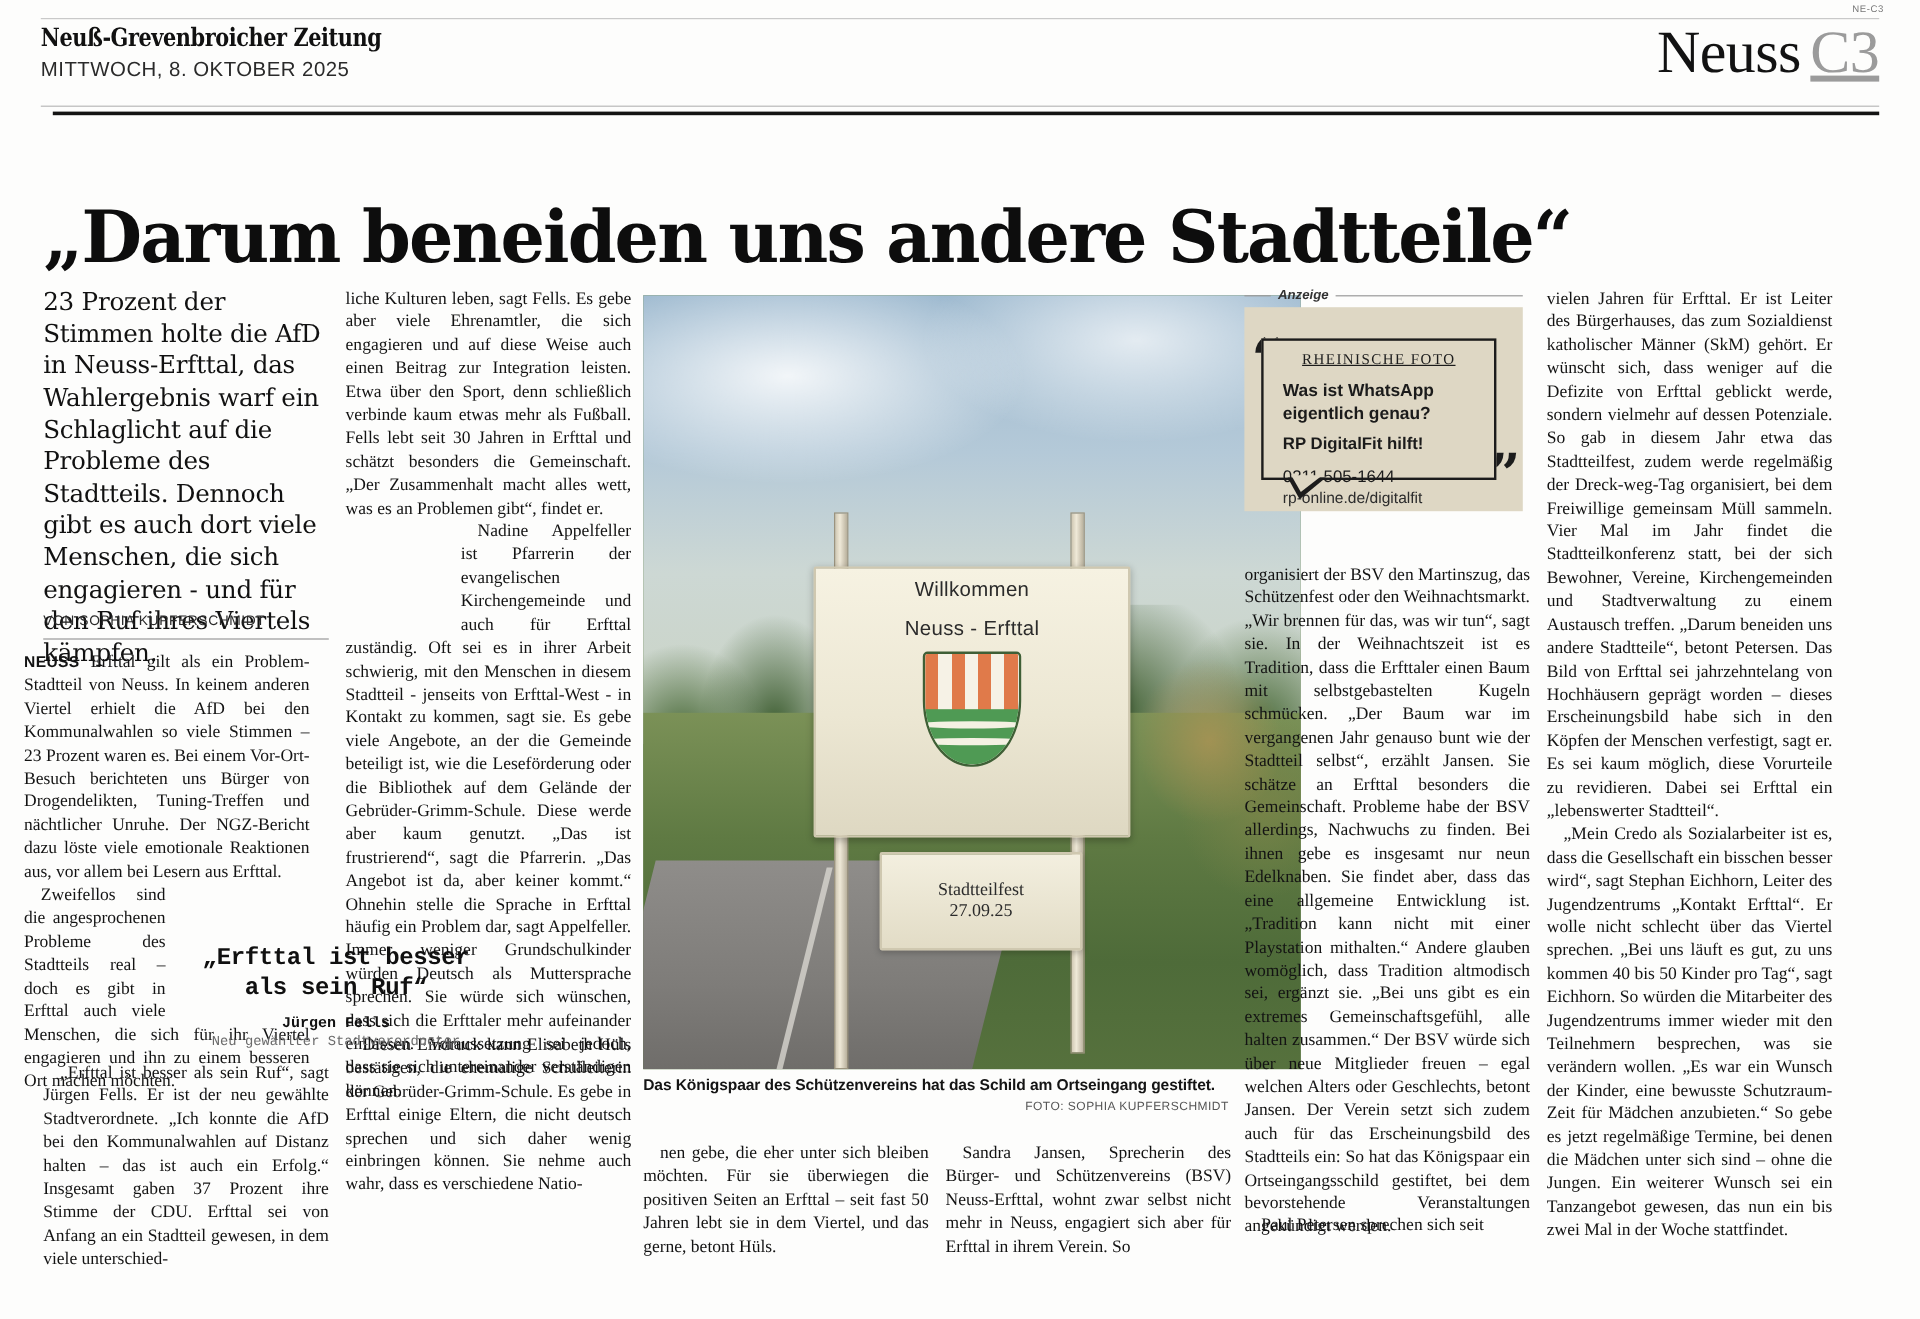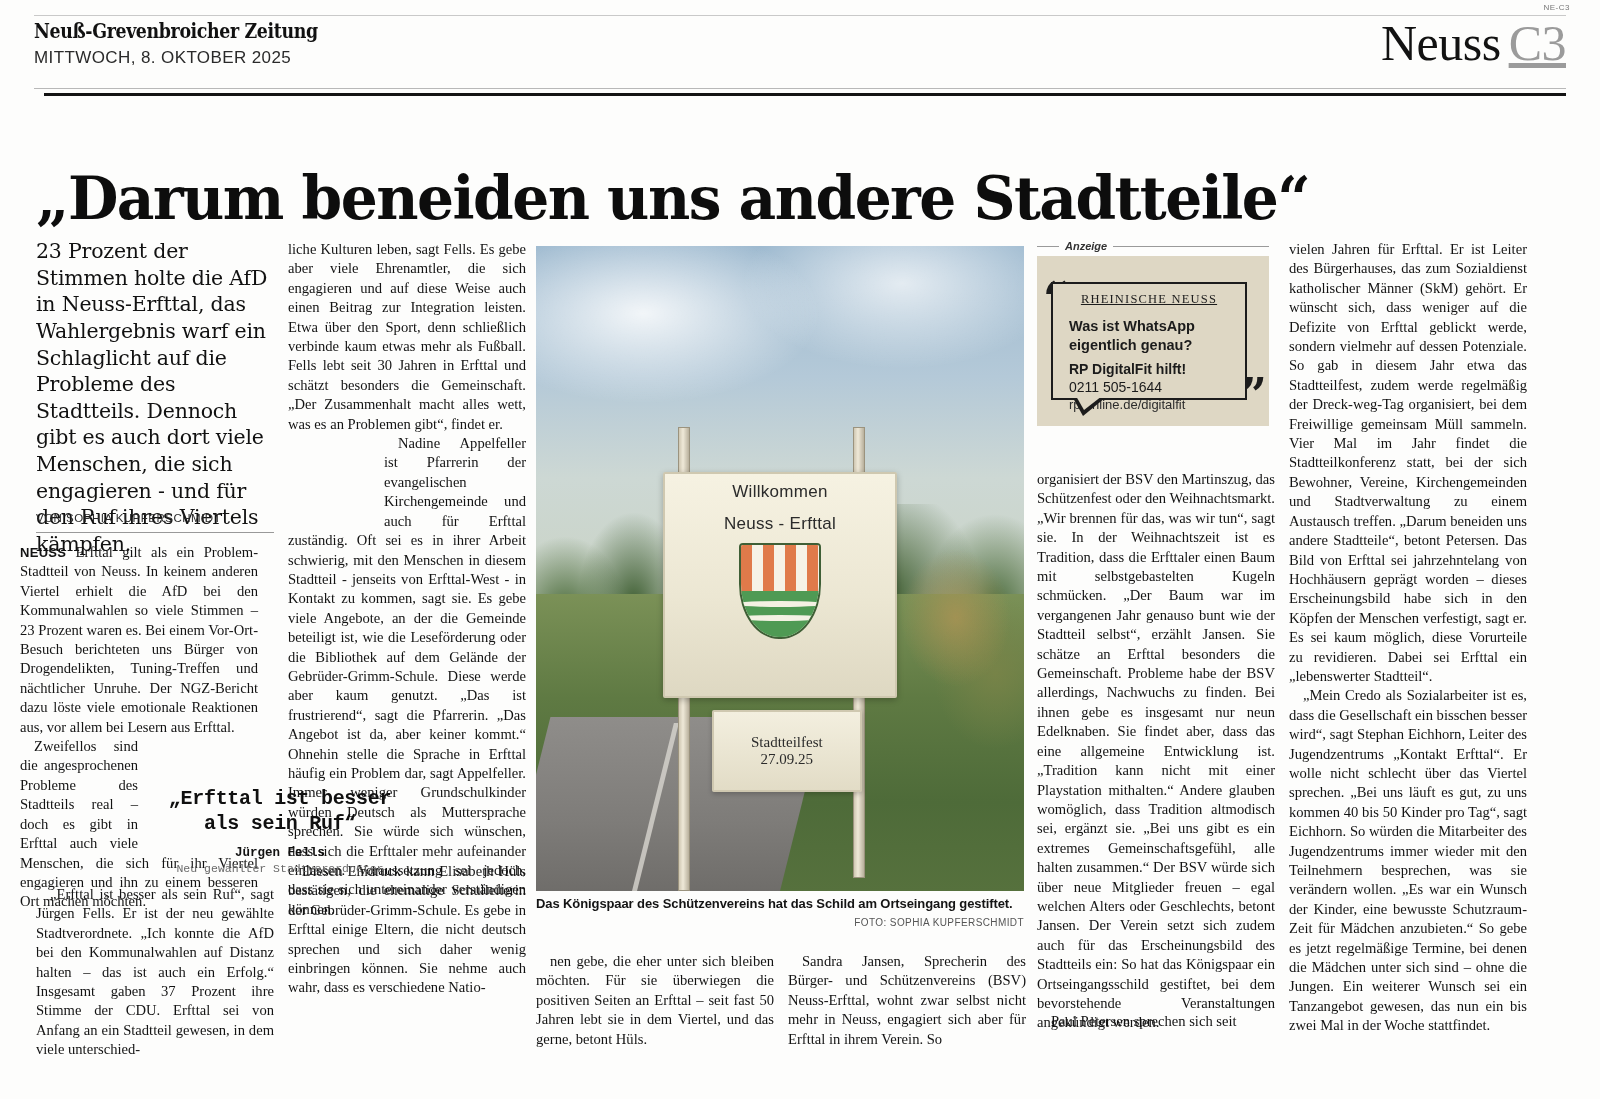--- a/index.html
+++ b/index.html
@@ -211,21 +211,21 @@
     width: 96px;
     height: 78px;
     shape-outside: inset(0);
   }
 
   
   .photo-wrap {
     position: absolute;
     left: 536px;
     top: 246px;
-    width: 488px;
+    width: 548px;
     height: 645px;
   }
   .photo {
     position: absolute;
     inset: 0;
     overflow: hidden;
     background: #6f8c5a;
   }
   .sky {
     position: absolute;
@@ -470,21 +470,21 @@
   .ad-lines {
     position: absolute;
     left: 16px;
     top: 33px;
     right: 10px;
     font-family: "Liberation Sans", sans-serif;
     color: #1b1b1b;
   }
   .ad-l1 { font-weight: bold; font-size: 14.5px; line-height: 1.3; }
   .ad-l2 { font-weight: bold; font-size: 14px; margin-top: 6px; }
-  .ad-l3 { font-size: 14px; margin-top: 2px; }
+  .ad-l3 { font-size: 14px; margin-top: 12px; }
   .ad-l4 { font-size: 13px; margin-top: 2px; color: #2c2c2c; }
 
   
   #col4 { left: 1037px; top: 470px; width: 238px; }
   #col4-c { left: 1037px; top: 1012px; width: 238px; }
   #col5 { left: 1289px; top: 240px; width: 238px; }
 </style>
 </head>
 <body>
 
@@ -573,21 +573,21 @@
   <div class="ad">
     <div class="ad-label-row">
       <span class="dash"></span>
       <span class="ad-label">Anzeige</span>
       <span class="dash long"></span>
     </div>
     <div class="ad-body">
       <span class="quote-open">“</span>
       <span class="quote-close">”</span>
       <div class="bubble">
-        <div class="ad-brand">RHEINISCHE NEUSS</div>
+        <div class="ad-brand">RHEINISCHE FOTO</div>
         <div class="ad-lines">
           <div class="ad-l1">Was ist WhatsApp eigentlich genau?</div>
           <div class="ad-l2">RP DigitalFit hilft!</div>
           <div class="ad-l3">0211 505-1644</div>
           <div class="ad-l4">rp-online.de/digitalfit</div>
         </div>
       </div>
       <span class="bubble-tail"></span>
       <span class="bubble-tail-in"></span>
     </div>

